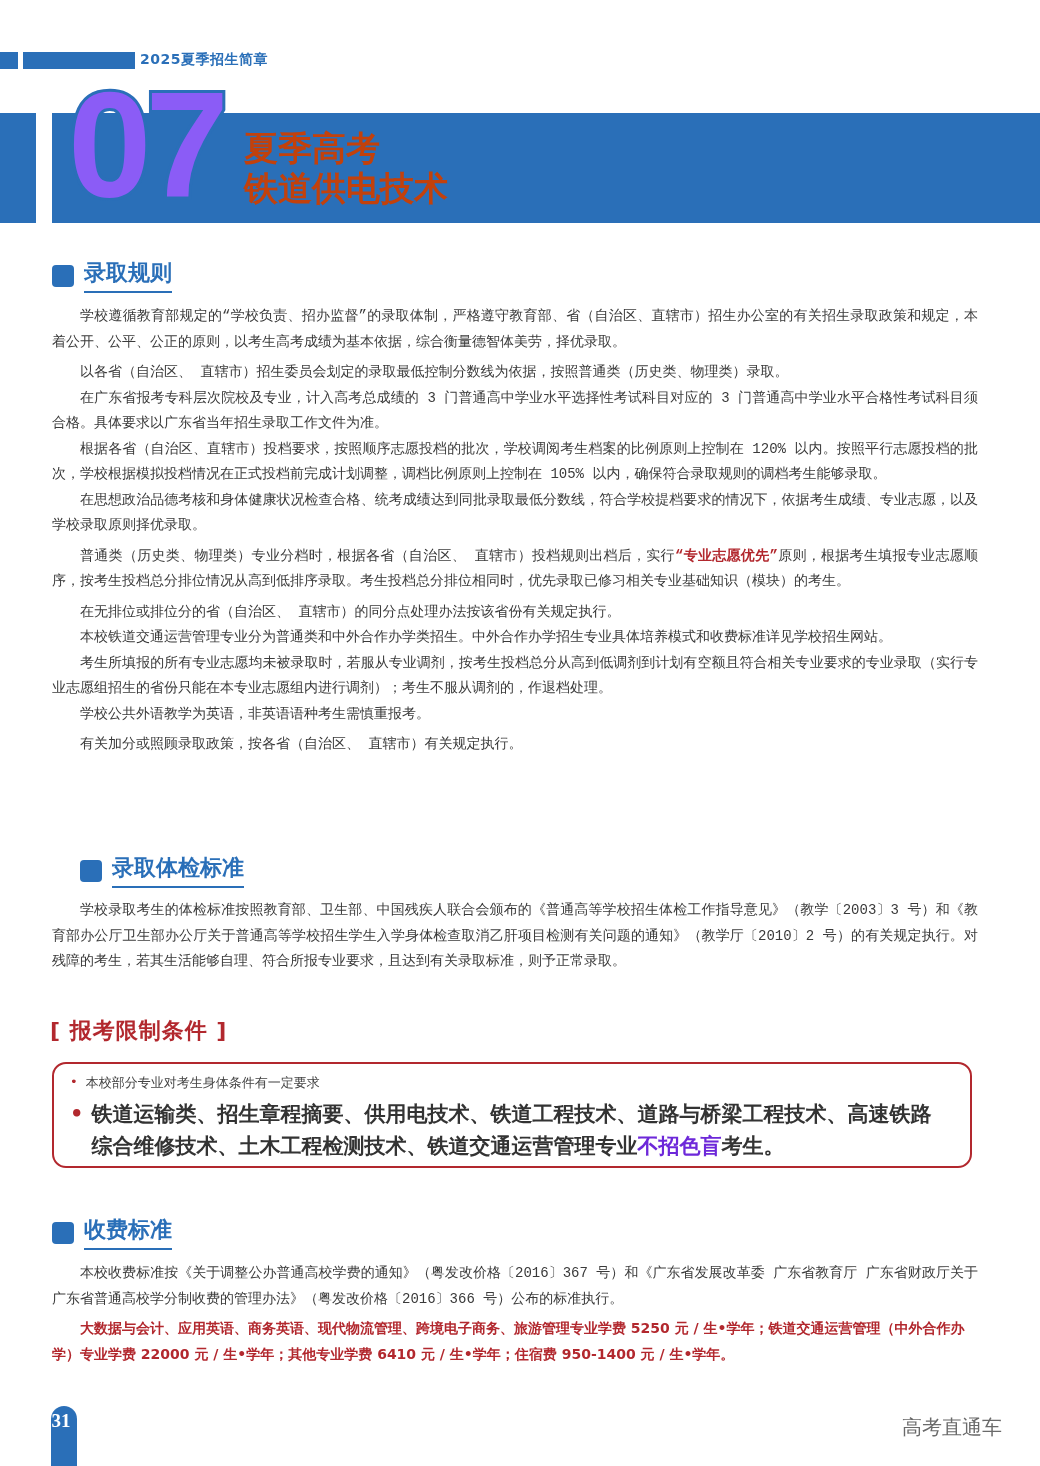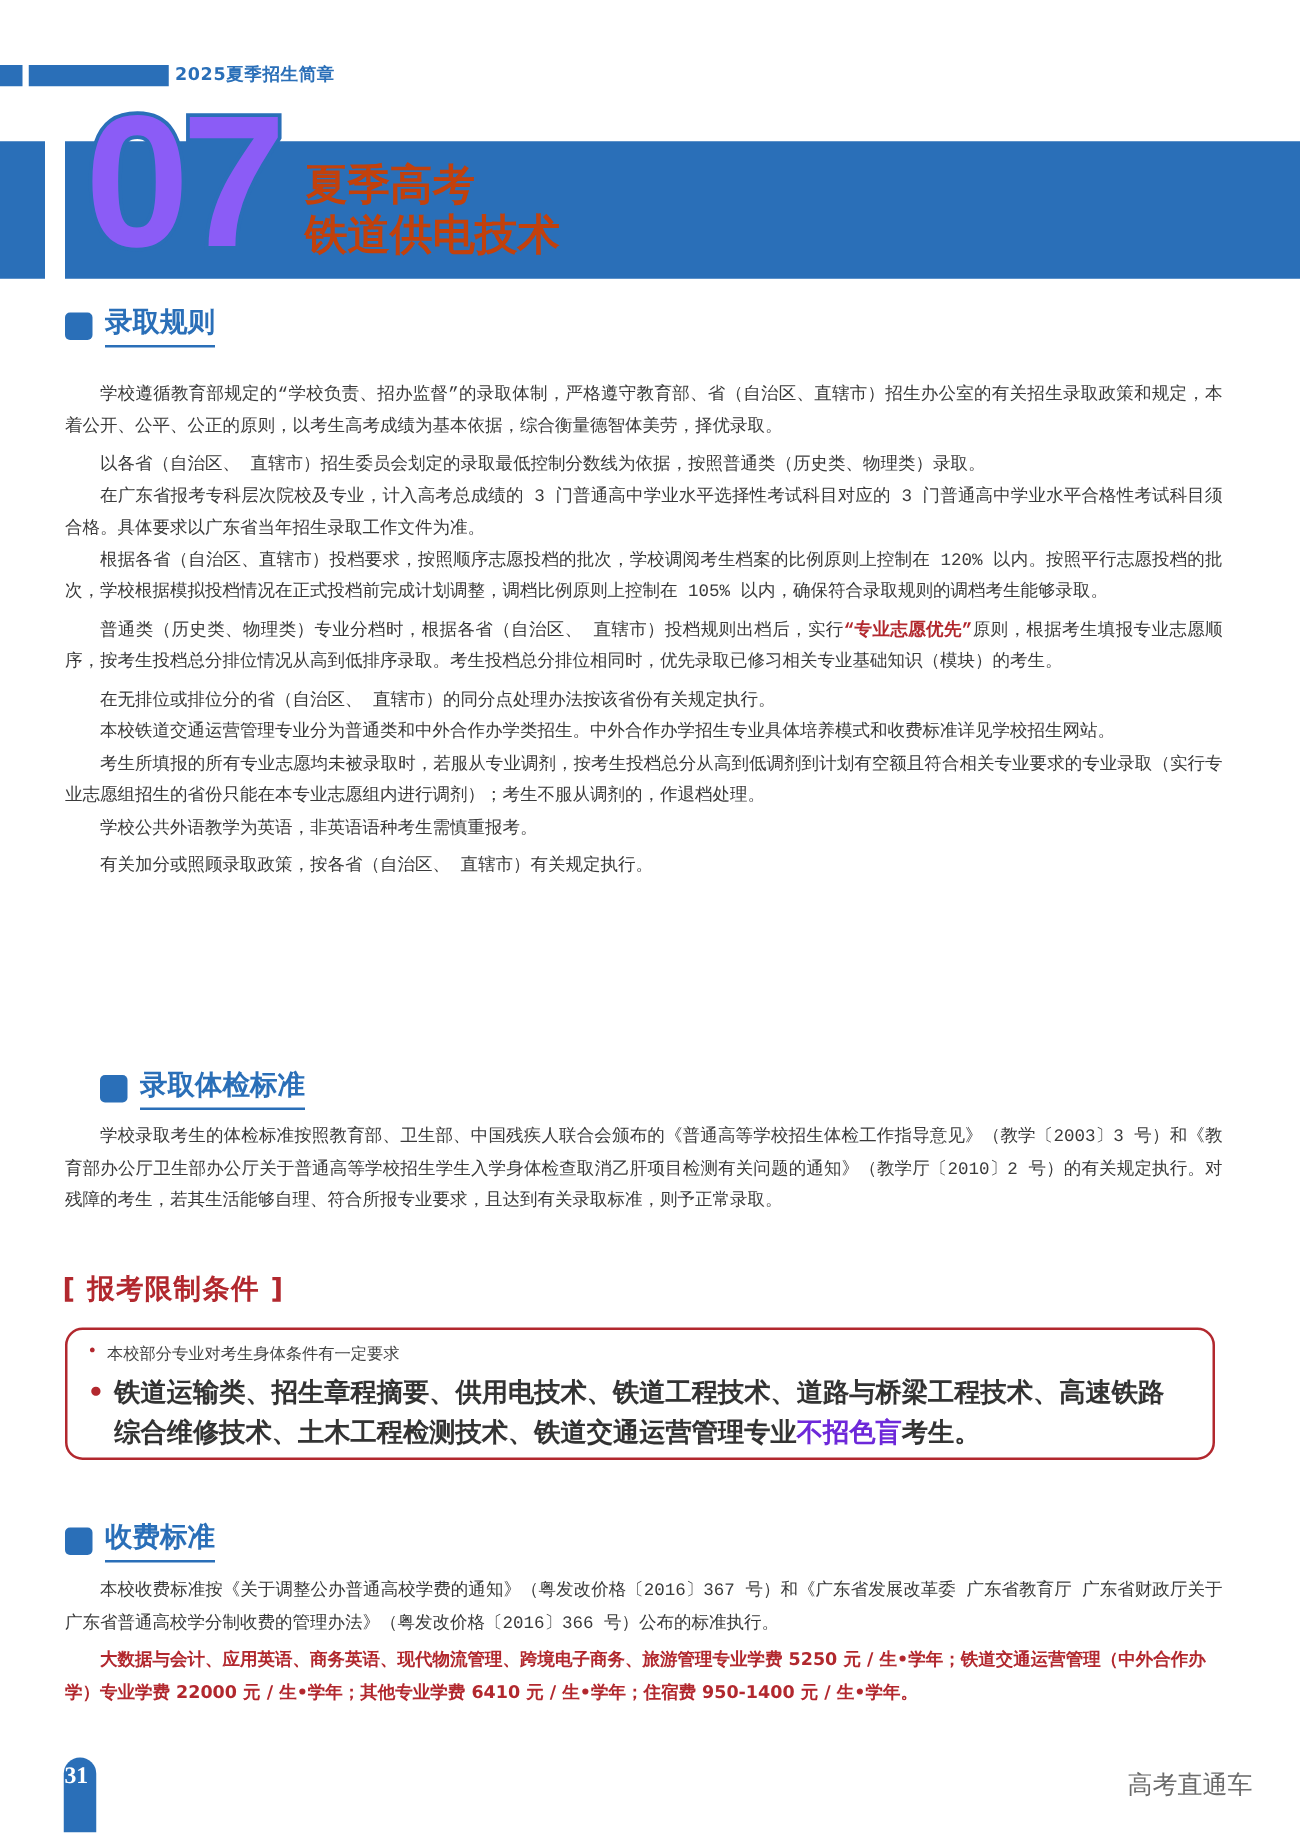--- a/index.html
+++ b/index.html
@@ -58,29 +58,30 @@
 <div class="abs series-title">2025夏季招生简章</div>
 
 <div class="abs band-strip"></div>
 <div class="abs band-main"></div>
 <div class="abs hero-num">07</div>
 <div class="abs hero-title">
   <div>夏季高考</div>
   <div>铁道供电技术</div>
 </div>
 
-<div class="abs sec-head" style="top:243px;text-align:right;">
+<div class="abs sec-head" style="top:258px;text-align:right;">
   <div class="sec-square"></div>
   <div class="sec-title">录取规则</div>
 </div>
 <div class="abs para" style="top:304px;">
   <p>学校遵循教育部规定的“学校负责、招办监督”的录取体制，严格遵守教育部、省（自治区、直辖市）招生办公室的有关招生录取政策和规定，本着公开、公平、公正的原则，以考生高考成绩为基本依据，综合衡量德智体美劳，择优录取。</p>
   <p class="gap">以各省（自治区、 直辖市）招生委员会划定的录取最低控制分数线为依据，按照普通类（历史类、物理类）录取。</p>
   <p>在广东省报考专科层次院校及专业，计入高考总成绩的 3 门普通高中学业水平选择性考试科目对应的 3 门普通高中学业水平合格性考试科目须合格。具体要求以广东省当年招生录取工作文件为准。</p>
   <p>根据各省（自治区、直辖市）投档要求，按照顺序志愿投档的批次，学校调阅考生档案的比例原则上控制在 120% 以内。按照平行志愿投档的批次，学校根据模拟投档情况在正式投档前完成计划调整，调档比例原则上控制在 105% 以内，确保符合录取规则的调档考生能够录取。</p>
+  <p>在思想政治品德考核和身体健康状况检查合格、统考成绩达到同批录取最低分数线，符合学校提档要求的情况下，依据考生成绩、专业志愿，以及学校录取原则择优录取。</p>
   <p class="gap"><span>普通类（历史类、物理类）专业分档时，根据各省（自治区、 直辖市）投档规则出档后，实行</span><span class="red">“专业志愿优先”</span><span>原则，根据考生填报专业志愿顺序，按考生投档总分排位情况从高到低排序录取。考生投档总分排位相同时，优先录取已修习相关专业基础知识（模块）的考生。</span></p>
   <p class="gap">在无排位或排位分的省（自治区、 直辖市）的同分点处理办法按该省份有关规定执行。</p>
   <p>本校铁道交通运营管理专业分为普通类和中外合作办学类招生。中外合作办学招生专业具体培养模式和收费标准详见学校招生网站。</p>
   <p>考生所填报的所有专业志愿均未被录取时，若服从专业调剂，按考生投档总分从高到低调剂到计划有空额且符合相关专业要求的专业录取（实行专业志愿组招生的省份只能在本专业志愿组内进行调剂）；考生不服从调剂的，作退档处理。</p>
   <p>学校公共外语教学为英语，非英语语种考生需慎重报考。</p>
   <p class="gap">有关加分或照顾录取政策，按各省（自治区、 直辖市）有关规定执行。</p>
 </div>
 
 <div class="abs sec-head" style="top:853px;margin-left:28px;">
   <div class="sec-square"></div>

